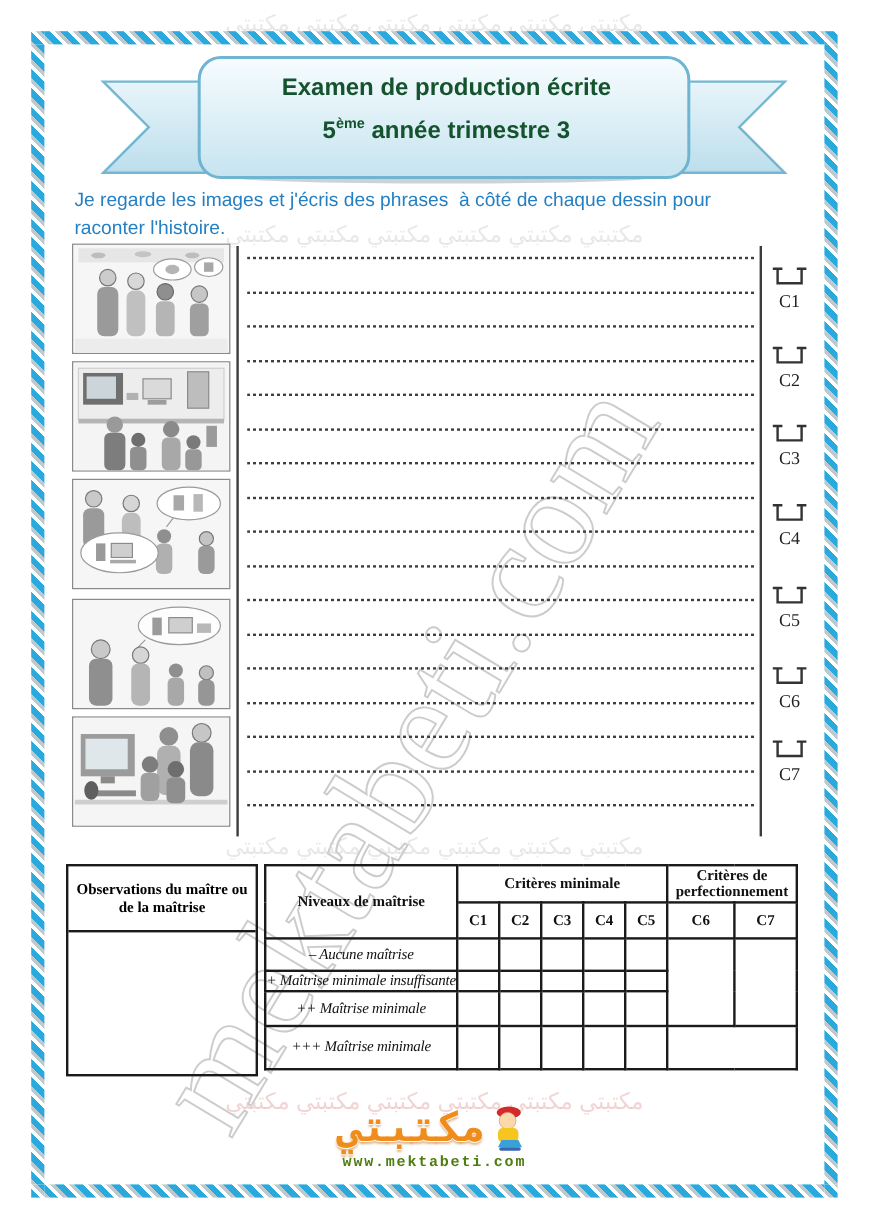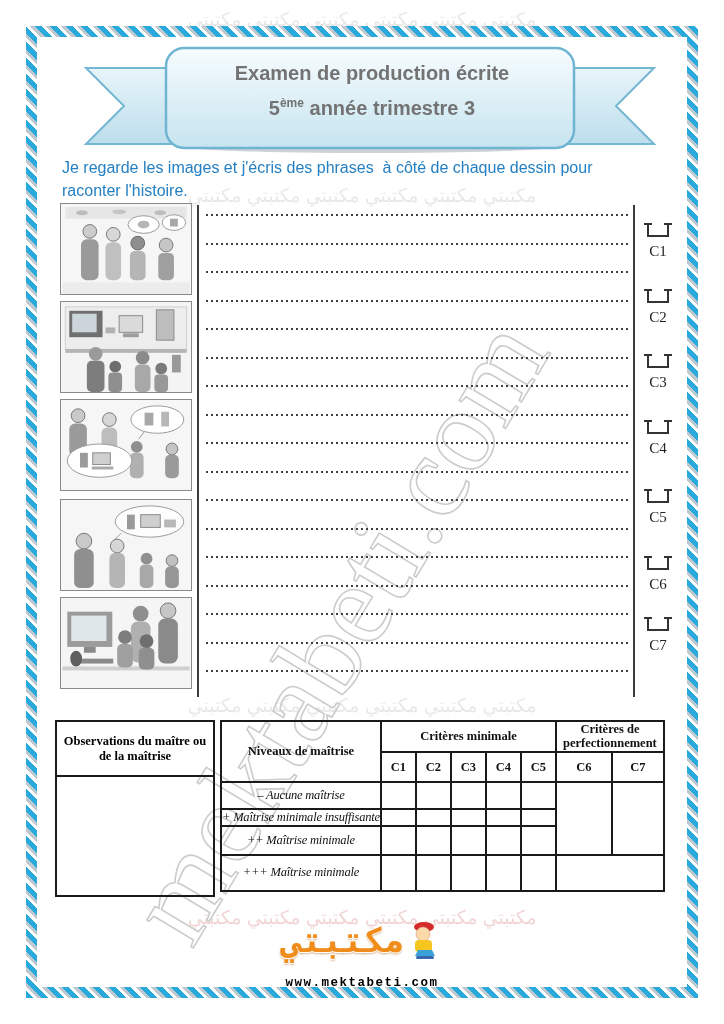--- a/index.html
+++ b/index.html
@@ -11,21 +11,21 @@
          border-image:repeating-linear-gradient(45deg,#2aa9dc 0 5px,#ffffff 5px 8px,#bdc9ce 8px 11px) 11;}
   
   .band{position:absolute;left:30px;right:30px;height:26px;overflow:hidden;white-space:nowrap;
         text-align:center;font-size:19px;letter-spacing:10px;color:rgba(140,140,140,.20);z-index:1;}
   .band.b1{top:8px}.band.b2{top:184px}.band.b3{top:694px}
   .band.b4{top:906px;color:rgba(200,90,90,.26)}
   .wm-svg{position:absolute;left:0;top:0;z-index:1;pointer-events:none;}
   
   .banner-svg{position:absolute;left:78px;top:44px;z-index:2;}
   .banner-line{position:absolute;left:166px;width:412px;text-align:center;z-index:2;
-               color:#737373;font-weight:bold;font-size:20px;}
+               color:#14532d;font-weight:bold;font-size:20px;}
   .banner-line.l1{top:62px;}
   .banner-line.l2{top:96px;}
   .banner-line sup{font-size:12px;}
   
   .instruction{position:absolute;left:62px;top:156px;width:620px;z-index:2;
                color:#2580c3;font-size:16px;line-height:1.45;white-space:pre;}
   
   .panel{position:absolute;left:60px;width:132px;height:92px;z-index:2;
          border:1px solid #8a8a8a;background:#f6f6f6;box-sizing:border-box;}
   .p1{top:203px}.p2{top:301px}.p3{top:399px}.p4{top:499px}.p5{top:597px}
@@ -49,21 +49,21 @@
   table.grid{border-collapse:collapse;table-layout:fixed;font-family:"Liberation Serif",serif;}
   table.grid td{border:2px solid #1a1a1a;padding:0;text-align:center;vertical-align:middle;
                 font-size:12.5px;color:#111;background:transparent;}
   td.hdr{font-weight:bold;line-height:1.15;}
   td.lvl{text-align:left;padding:1px 2px;white-space:nowrap;font-size:12px;letter-spacing:-0.2px;font-style:italic;}
   
   .footer-logo{position:absolute;left:262px;top:920px;width:200px;text-align:center;z-index:2;font-family:Liberation Mono, monospace;}
   .logo-row{display:flex;align-items:flex-end;justify-content:center;gap:4px;}
   .logo-ar{font-size:34px;font-weight:bold;color:#ef8c1a;line-height:1;
            text-shadow:0 1px 0 #fff,0 2px 2px rgba(180,90,0,.45);}
-  .logo-url{font-size:12.5px;font-weight:bold;color:#000000;letter-spacing:1.5px;margin-top:16px;}
+  .logo-url{font-size:12.5px;font-weight:bold;color:#4d7c0f;letter-spacing:1.5px;margin-top:2px;}
 </style>
 </head>
 <body>
 
 <div class="page">
 
   <div class="band b1">مكتبتي      مكتبتي      مكتبتي      مكتبتي      مكتبتي      مكتبتي</div>
   <div class="band b2">مكتبتي      مكتبتي      مكتبتي      مكتبتي      مكتبتي      مكتبتي</div>
   <div class="band b3">مكتبتي      مكتبتي      مكتبتي      مكتبتي      مكتبتي      مكتبتي</div>
   <div class="band b4">مكتبتي      مكتبتي      مكتبتي      مكتبتي      مكتبتي      مكتبتي</div>

